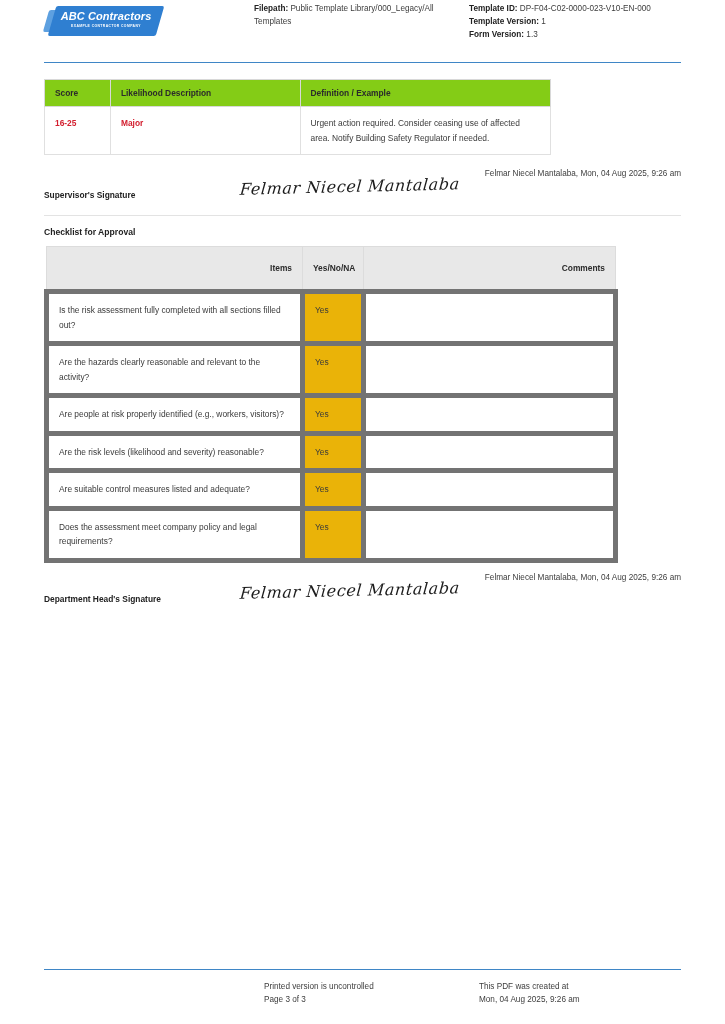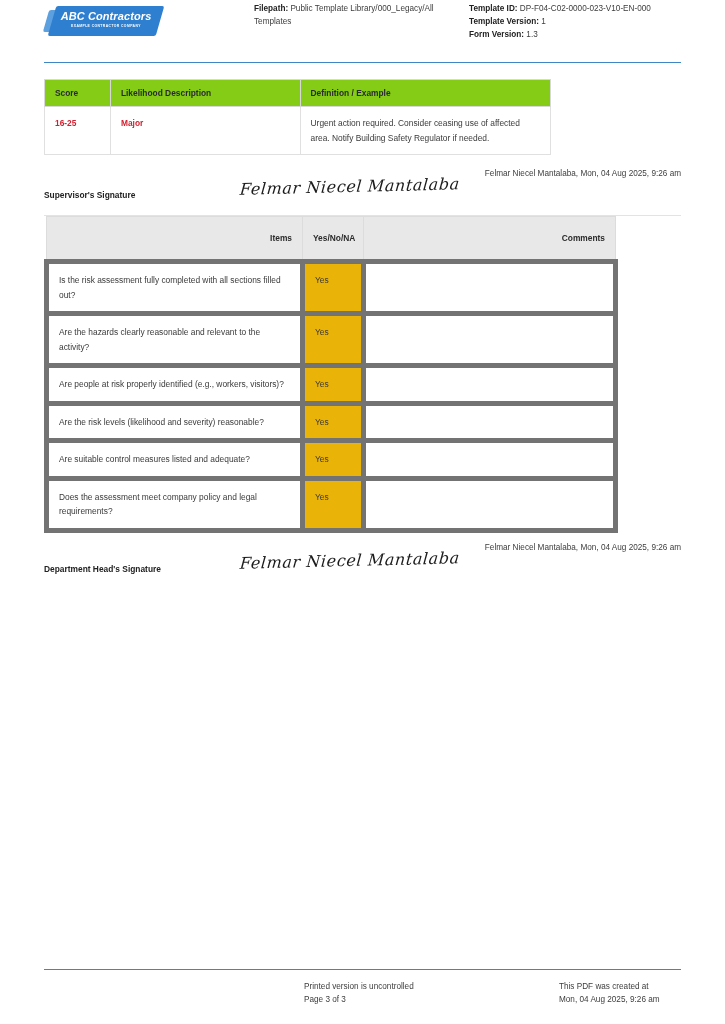--- a/index.html
+++ b/index.html
@@ -219,21 +219,20 @@
     right: 44px;
     bottom: 18px;
   }
   .footer .rule-blue { margin-top: 0; }
   .footer-cols {
     display: flex;
     margin-top: 10px;
     font-size: 8.2px;
     line-height: 13px;
     color: #3d3d3d;
-    gap: 40px;
   }
   .fc-left  { width: 220px; flex: 0 0 220px; }
   .fc-mid   { width: 215px; flex: 0 0 215px; }
   .fc-right { flex: 1 1 auto; }
 </style>
 </head>
 <body>
 
 <div class="page">
 
@@ -294,20 +293,21 @@
   </table>
 
   <div class="sig-block">
     <div class="sig-label">Supervisor's Signature</div>
     <div class="sig-script">Felmar Niecel Mantalaba</div>
     <div class="sig-meta">Felmar Niecel Mantalaba, Mon, 04 Aug 2025, 9:26 am</div>
   </div>
 
   <div class="sep-gray"></div>
 
+  <div class="section-title">Checklist for Approval</div>
 
   <table class="check-table">
     <colgroup>
       <col class="c-items">
         <col class="c-ans">
         <col class="c-comm">
     </colgroup>
     <thead>
       <tr>
         <th>Items</th>

